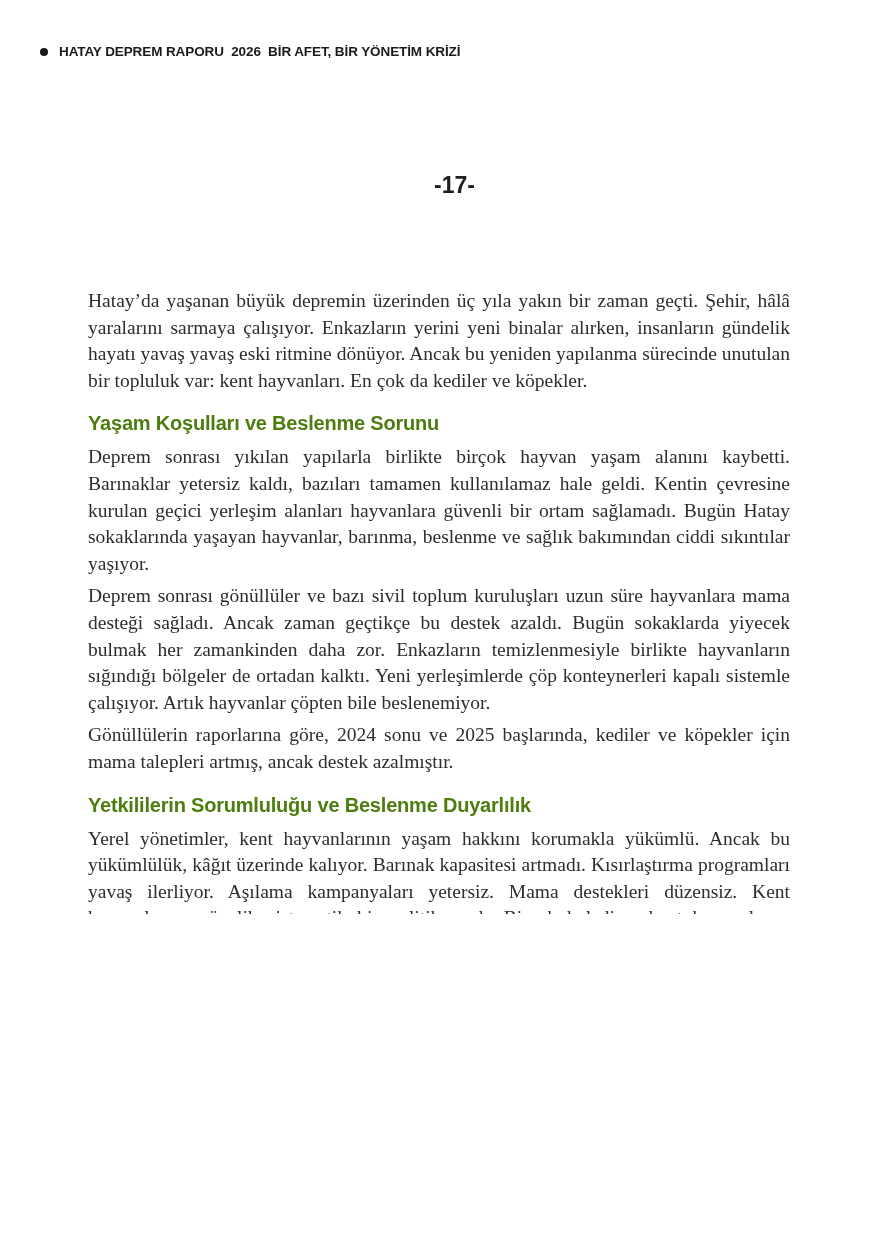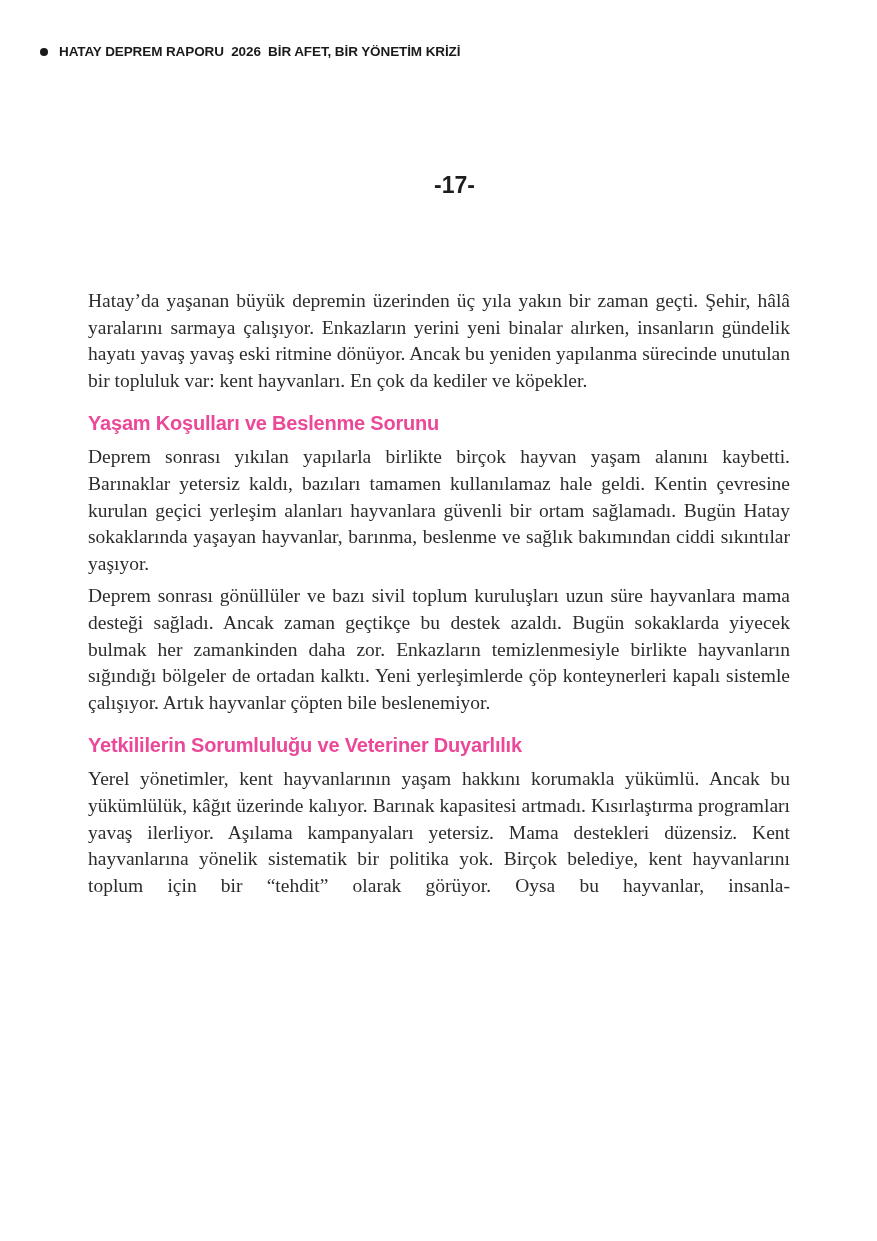--- a/index.html
+++ b/index.html
@@ -70,21 +70,21 @@
     line-height: 26.6px;
     text-align: justify;
   }
   .content h2 {
     margin: 16px 0 8px 0;
     font-family: "Liberation Sans", sans-serif;
     font-weight: bold;
     font-size: 20px;
     line-height: 26px;
     letter-spacing: -0.2px;
-    color: #ec4899;
+    color: #4d7c0f;
   }
   .cut-paragraph {
     text-align-last: justify;
   }
   .page-number {
     position: absolute;
     left: 39px;
     top: 1220px;
     font-family: "Liberation Sans", sans-serif;
     font-weight: bold;
@@ -106,22 +106,23 @@
 
 
   <div class="content">
 
     <p>Hatay’da yaşanan büyük depremin üzerinden üç yıla yakın bir zaman geçti. Şehir, hâlâ yaralarını sarmaya çalışıyor. Enkazların yerini yeni binalar alırken, insanların gündelik hayatı yavaş yavaş eski ritmine dönüyor. Ancak bu yeniden yapılanma sürecinde unutulan bir topluluk var: kent hayvanları. En çok da kediler ve köpekler.</p>
 
     <h2>Yaşam Koşulları ve Beslenme Sorunu</h2>
 
     <p>Deprem sonrası yıkılan yapılarla birlikte birçok hayvan yaşam alanını kaybetti. Barınaklar yetersiz kaldı, bazıları tamamen kullanılamaz hale geldi. Kentin çevresine kurulan geçici yerleşim alanları hayvanlara güvenli bir ortam sağlamadı. Bugün Hatay sokaklarında yaşayan hayvanlar, barınma, beslenme ve sağlık bakımından ciddi sıkıntılar yaşıyor.</p>
     <p>Deprem sonrası gönüllüler ve bazı sivil toplum kuruluşları uzun süre hayvanlara mama desteği sağladı. Ancak zaman geçtikçe bu destek azaldı. Bugün sokaklarda yiyecek bulmak her zamankinden daha zor. Enkazların temizlenmesiyle birlikte hayvanların sığındığı bölgeler de ortadan kalktı. Yeni yerleşimlerde çöp konteynerleri kapalı sistemle çalışıyor. Artık hayvanlar çöpten bile beslenemiyor.</p>
+    <p>Gönüllülerin raporlarına göre, 2024 sonu ve 2025 başlarında, kediler ve köpekler için mama talepleri artmış, ancak destek azalmıştır.</p>
 
-    <h2>Yetkililerin Sorumluluğu ve Veteriner Duyarlılık</h2>
+    <h2>Yetkililerin Sorumluluğu ve Beslenme Duyarlılık</h2>
 
     <p class="cut-paragraph">Yerel yönetimler, kent hayvanlarının yaşam hakkını korumakla yükümlü. Ancak bu yükümlülük, kâğıt üzerinde kalıyor. Barınak kapasitesi artmadı. Kısırlaştırma programları yavaş ilerliyor. Aşılama kampanyaları yetersiz. Mama destekleri düzensiz. Kent hayvanlarına yönelik sistematik bir politika yok. Birçok belediye, kent hayvanlarını toplum için bir “tehdit” olarak görüyor. Oysa bu hayvanlar, insanla-</p>
 
   </div>
 
   <div class="page-number">86</div>
 
 </div>
 
 </body></html>

